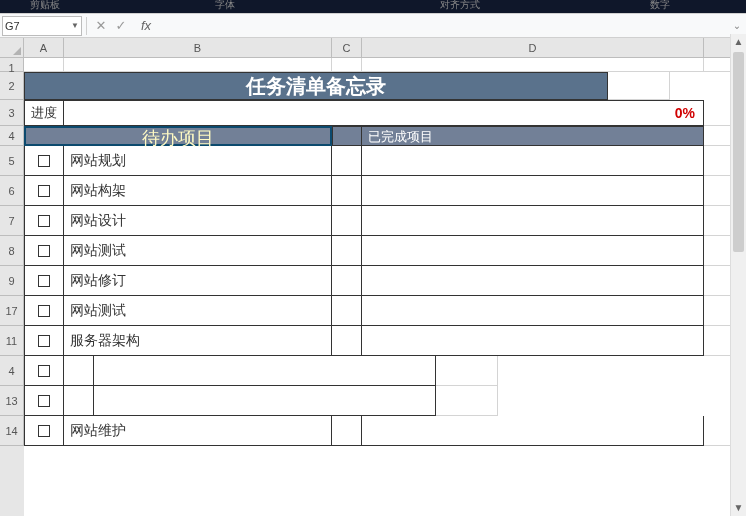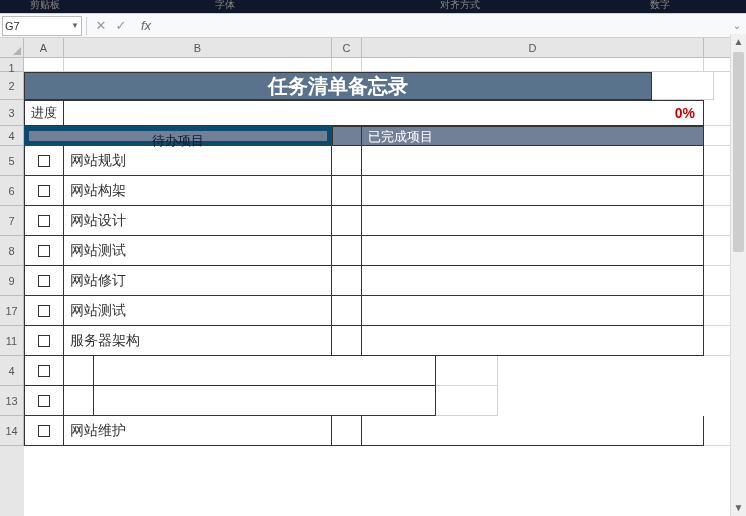--- a/index.html
+++ b/index.html
@@ -158,21 +158,21 @@
   
   .title-cell {
     background: #5a728c;
     border: 1px solid #333;
     color: #fff;
     font-size: 20px;
     font-weight: bold;
     display: flex;
     align-items: center;
     justify-content: center;
-    width: 628px;
+    width: 584px;
     height: 100%;
   }
   .progress-label-cell {
     border: 1px solid #333;
     display: flex;
     align-items: center;
     justify-content: center;
     font-size: 13px;
     width: 40px;
     height: 100%;
@@ -185,27 +185,27 @@
     display: flex;
     align-items: center;
     justify-content: flex-end;
     padding-right: 8px;
     color: #d00000;
     font-weight: bold;
     font-size: 14px;
   }
   .hdr-todo {
     background: #728097;
-    color: #0f172a;
-    text-align: center;
-    font-size: 13px;
+    color: #fef9c3;
+    text-align: center;
+    font-size: 18px;
     width: 308px;
     height: 100%;
     line-height: 20px;
-    border: 5px solid #0c4a6e;
+    border: 2px solid #0c4a6e;
   }
   .hdr-done {
     background: #728097;
     color: #fff;
     text-align: center;
     font-size: 13px;
     width: 372px;
     height: 100%;
     line-height: 20px;
     border: 1px solid #333;

